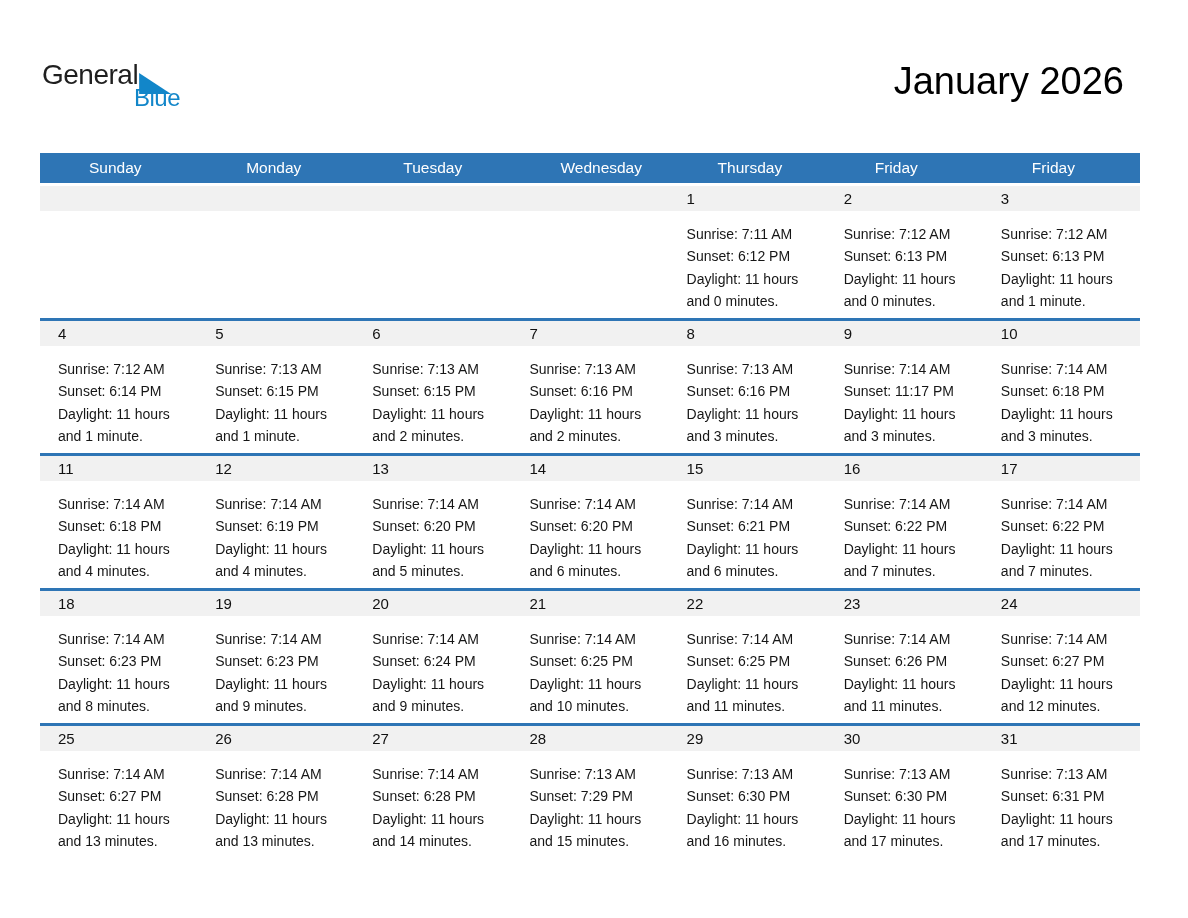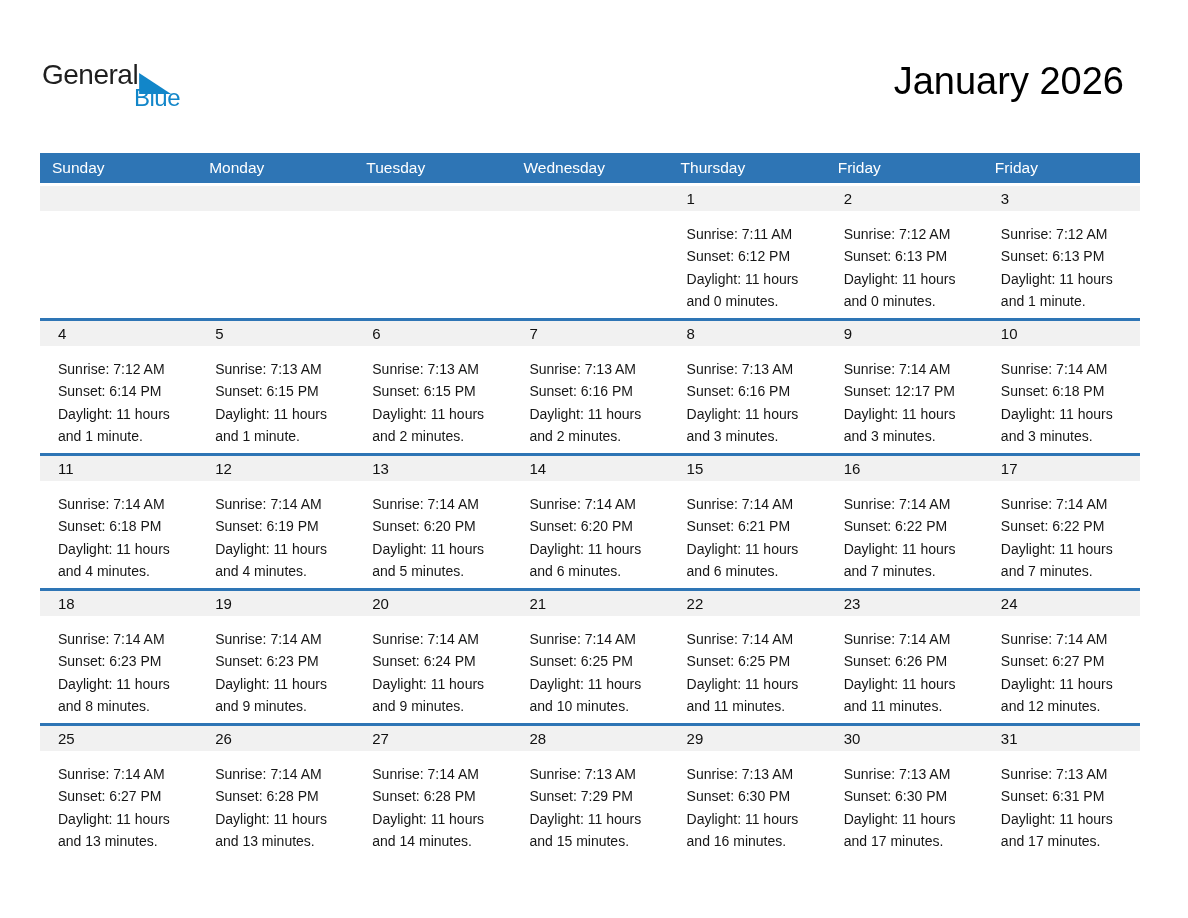--- a/index.html
+++ b/index.html
@@ -43,21 +43,21 @@
 
   
   .calendar { width: 1100px; }
   .weekday-row {
     display: grid; grid-template-columns: repeat(7, 1fr);
     background: var(--header-blue);
     height: 30px; align-items: center;
   }
   .weekday-cell {
     color: #fff; font-size: 15.5px; font-weight: 400;
-    padding-left: 12px; white-space: nowrap;
+    padding-left: 24px; white-space: nowrap; margin-left: 25px;
   }
 
   .week-row {
     display: grid; grid-template-columns: repeat(7, 1fr);
     height: 135px;
     border-top: 3px solid var(--header-blue);
     background: #fff;
   }
   .week-row:first-child { border-top: 3px solid #ffffff; }
 
@@ -206,21 +206,21 @@
               <div class="">Daylight: 11 hours</div>
               <div class="">and 3 minutes.</div>
             </div>
           </div>
           <div class="day-cell">
             <div class="day-band">
               <div class="">9</div>
             </div>
             <div class="cell-body">
               <div class="">Sunrise: 7:14 AM</div>
-              <div class="">Sunset: 12:17 PM</div>
+              <div class="">Sunset: 11:17 PM</div>
               <div class="">Daylight: 11 hours</div>
               <div class="">and 3 minutes.</div>
             </div>
           </div>
           <div class="day-cell">
             <div class="day-band">
               <div class="">10</div>
             </div>
             <div class="cell-body">
               <div class="">Sunrise: 7:14 AM</div>

